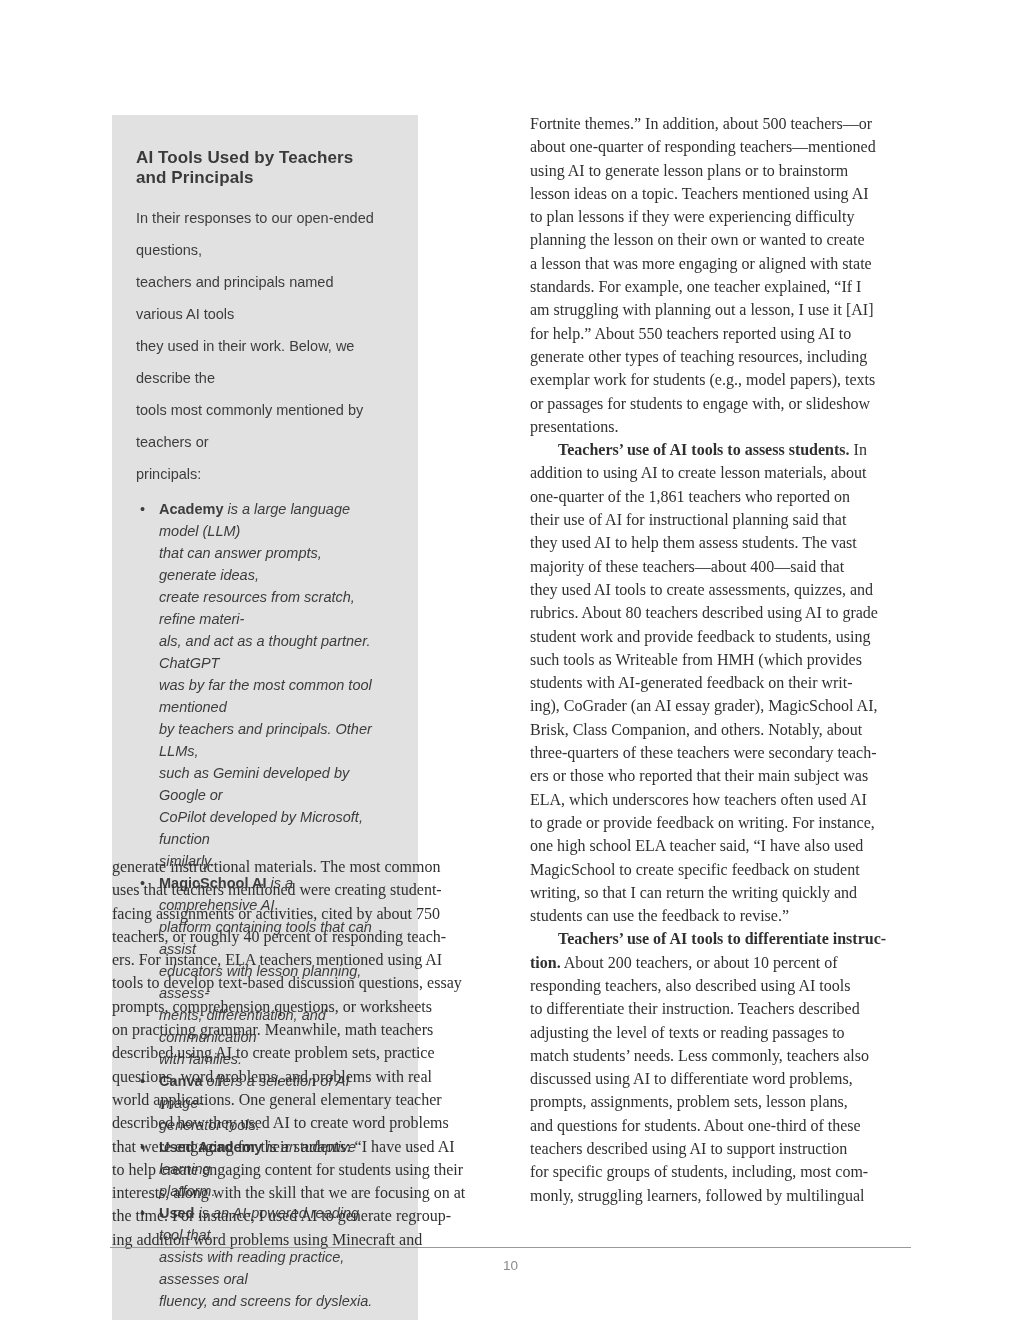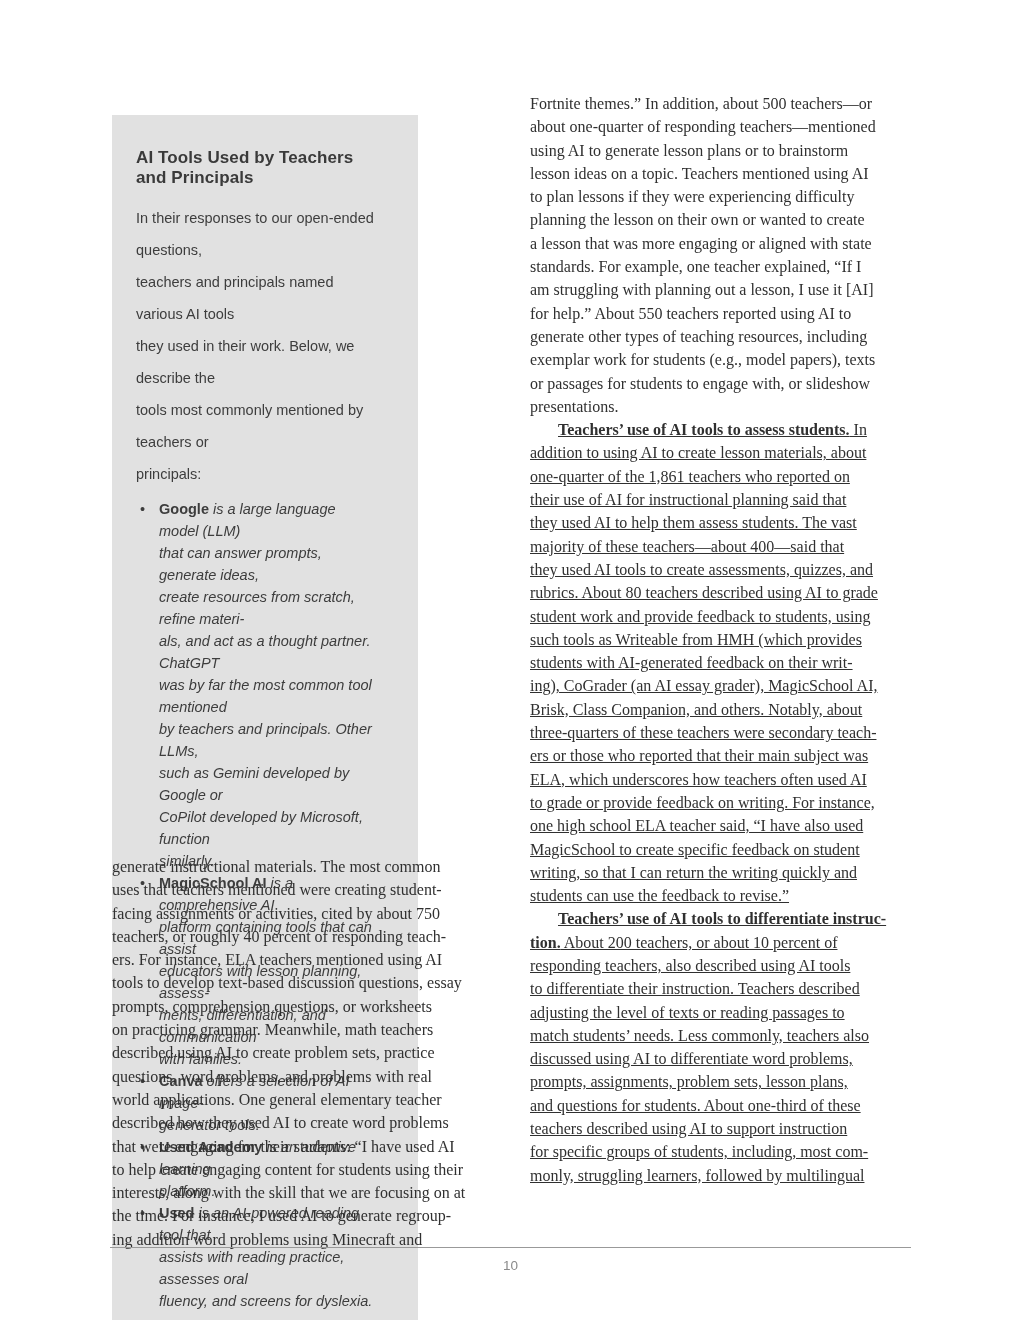--- a/index.html
+++ b/index.html
@@ -56,24 +56,24 @@
   .side-box li .desc { white-space: pre-line; font-style: italic; }
   
   .serif-col {
     position: absolute;
     width: 392px;
     font-size: 16px;
     line-height: 23.3px;
     color: #303030;
   }
   #left-body  { left: 112px; top: 855px; }
-  #right-body { left: 530px; top: 92px; }
+  #right-body { left: 530px; top: 112px; }
   .serif-col p { margin: 0; }
   .serif-col p span, .serif-col p b { white-space: pre-line; }
-  .serif-col p.runin { text-indent: 28px; text-decoration: underline; }
+  .serif-col p.runin { text-indent: 28px; }
   .serif-col p.runin b { font-weight: bold; }
   
   #footer-rule {
     position: absolute;
     left: 110px;
     top: 1247px;
     width: 801px;
     border-top: 1px solid #999999;
   }
   #page-number {
@@ -93,21 +93,21 @@
 <div id="page">
 
   <div class="side-box">
     <h2>AI Tools Used by Teachers and Principals</h2>
     <p class="intro"><span>In their responses to our open-ended questions,
 teachers and principals named various AI tools
 they used in their work. Below, we describe the
 tools most commonly mentioned by teachers or
 principals:</span></p>
     <ul>
-      <li><span class="bullet">•</span><span class="term">Google</span><span class="desc"> is a large language model (LLM)
+      <li><span class="bullet">•</span><span class="term">Academy</span><span class="desc"> is a large language model (LLM)
 that can answer prompts, generate ideas,
 create resources from scratch, refine materi-
 als, and act as a thought partner. ChatGPT
 was by far the most common tool mentioned
 by teachers and principals. Other LLMs,
 such as Gemini developed by Google or
 CoPilot developed by Microsoft, function
 similarly.</span></li>
       <li><span class="bullet">•</span><span class="term">MagicSchool AI</span><span class="desc"> is a comprehensive AI
 platform containing tools that can assist

